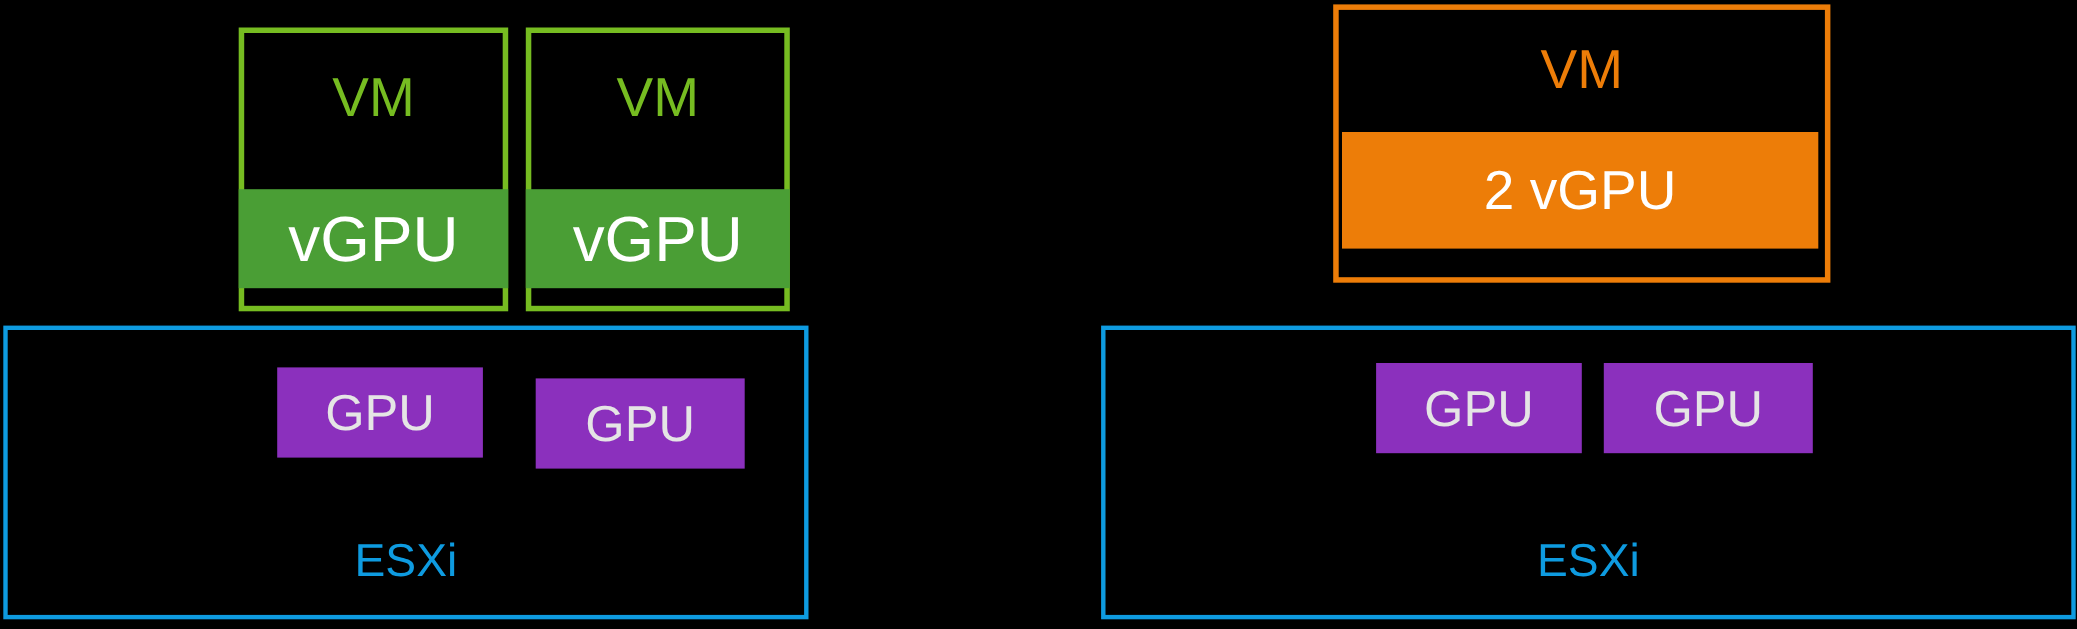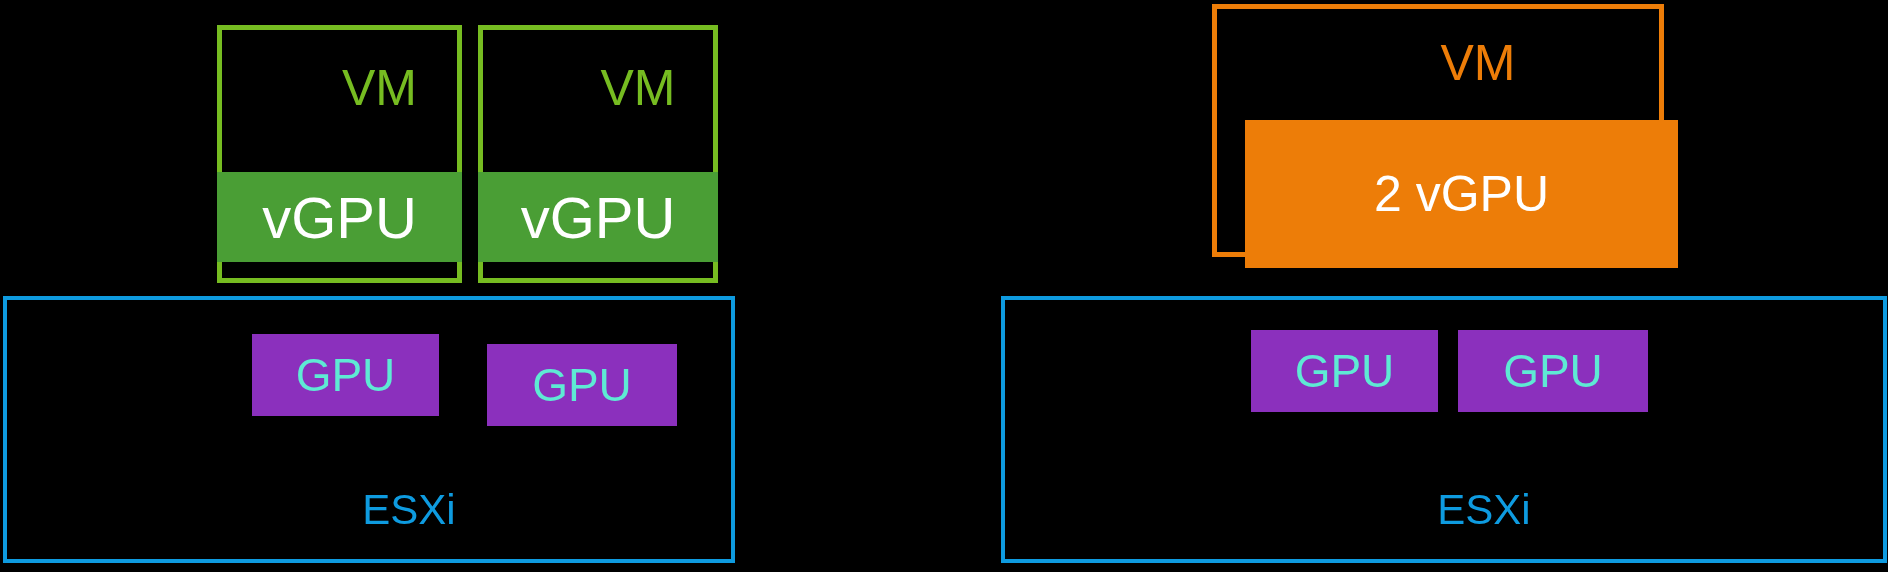--- a/index.html
+++ b/index.html
@@ -31,21 +31,20 @@
     align-items: center;
     justify-content: center;
   }
   .label {
     position: absolute;
     display: flex;
     align-items: center;
     justify-content: center;
     white-space: nowrap;
     line-height: 1;
-    margin-left: 40px;
   }
 
   
   .vm-green {
     border: 5px solid #76BC21;
   }
   .vm-green-title {
     color: #76BC21;
     font-size: 50px;
     font-weight: 400;
@@ -79,21 +78,21 @@
   }
   .esxi-title {
     color: #0E9BE0;
     font-size: 42px;
     font-weight: 400;
   }
 
   
   .gpu-box {
     background: #8B30BD;
-    color: #5eead4;
+    color: #e5e5e5;
     font-size: 46px;
     font-weight: 400;
   }
 </style>
 </head>
 <body>
 
 <div id="stage">
 
   <div class="box vm-green" style="left:217px; top:25px; width:245px; height:258px;">
@@ -116,21 +115,21 @@
     <span>GPU</span>
   </div>
   <div class="fill-box gpu-box" style="left:487px; top:344px; width:190px; height:82px;">
     <span>GPU</span>
   </div>
   <div class="label esxi-title" style="left:3px; top:475px; width:732px; height:70px;">ESXi</div>
 
   <div class="box vm-orange" style="left:1212px; top:4px; width:452px; height:253px;">
   </div>
   <div class="label vm-orange-title" style="left:1212px; top:18px; width:452px; height:90px;">VM</div>
-  <div class="fill-box vgpu-orange" style="left:1220px; top:120px; width:433px; height:148px;margin-left:25px;">
+  <div class="fill-box vgpu-orange" style="left:1220px; top:120px; width:433px; height:106px;">
     <span>2 vGPU</span>
   </div>
 
   <div class="box esxi-box" style="left:1001px; top:296px; width:886px; height:267px;">
   </div>
   <div class="fill-box gpu-box" style="left:1251px; top:330px; width:187px; height:82px;">
     <span>GPU</span>
   </div>
   <div class="fill-box gpu-box" style="left:1458px; top:330px; width:190px; height:82px;">
     <span>GPU</span>

